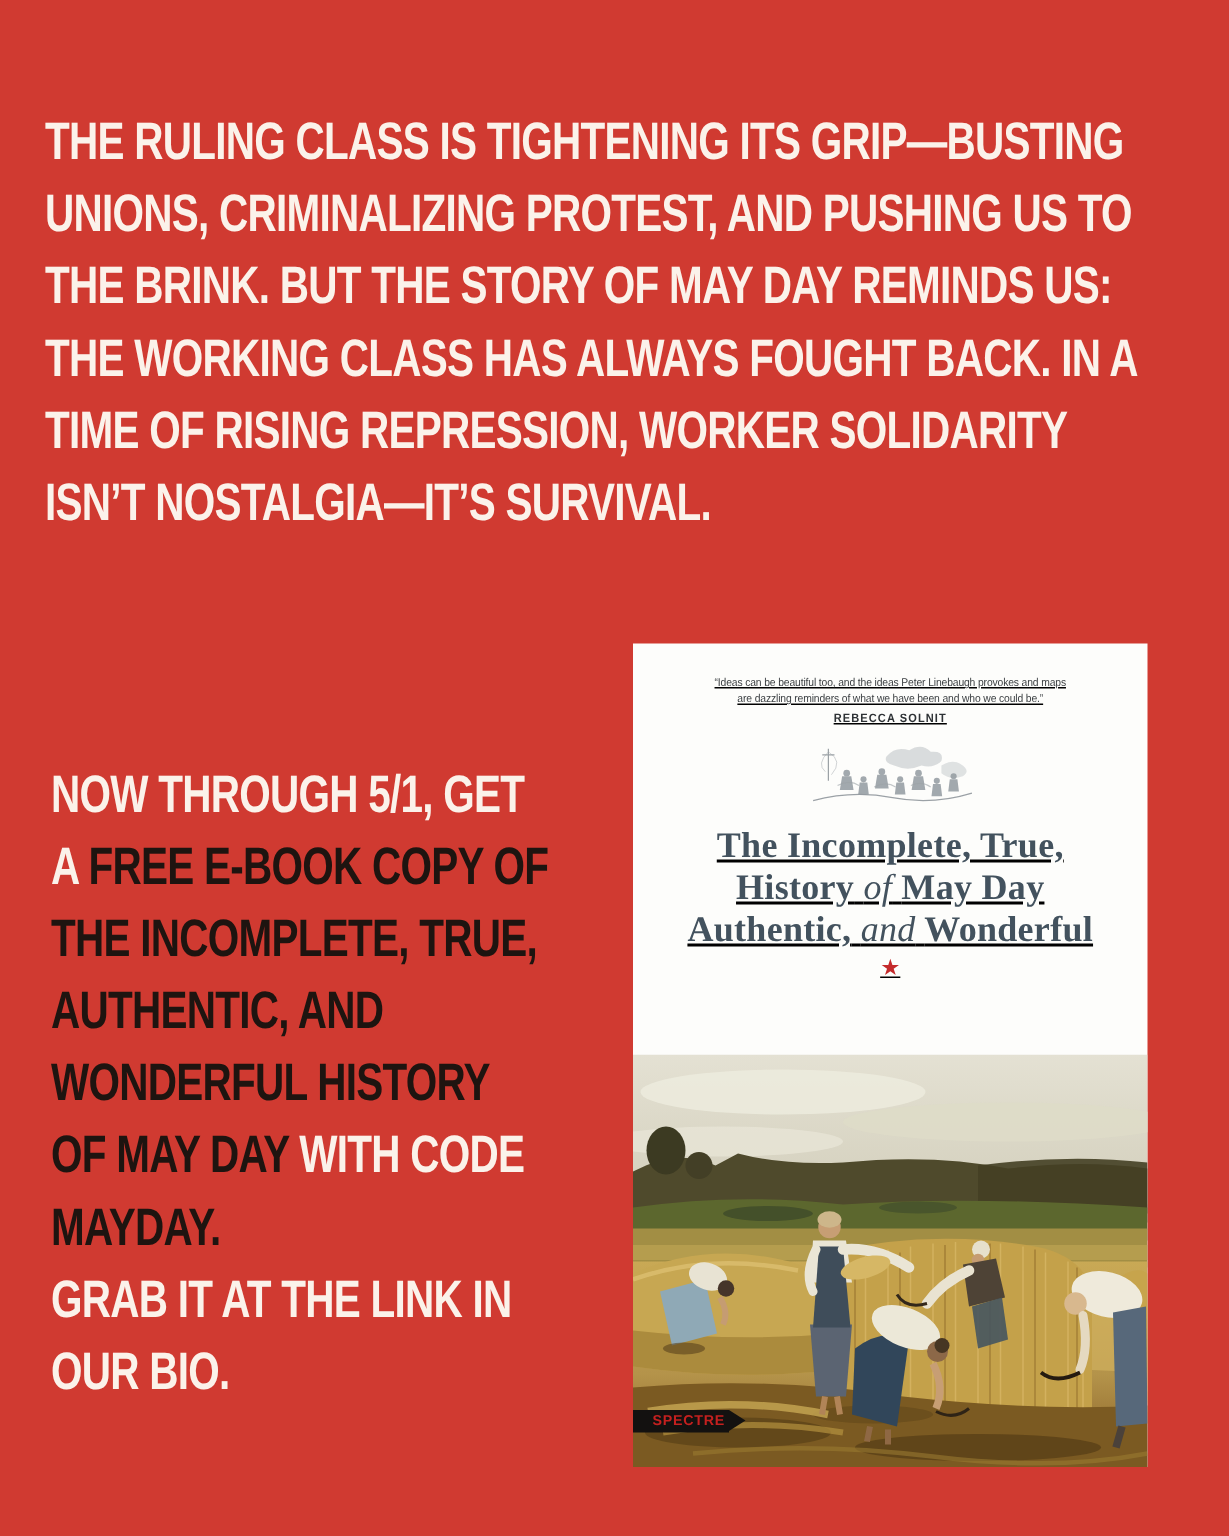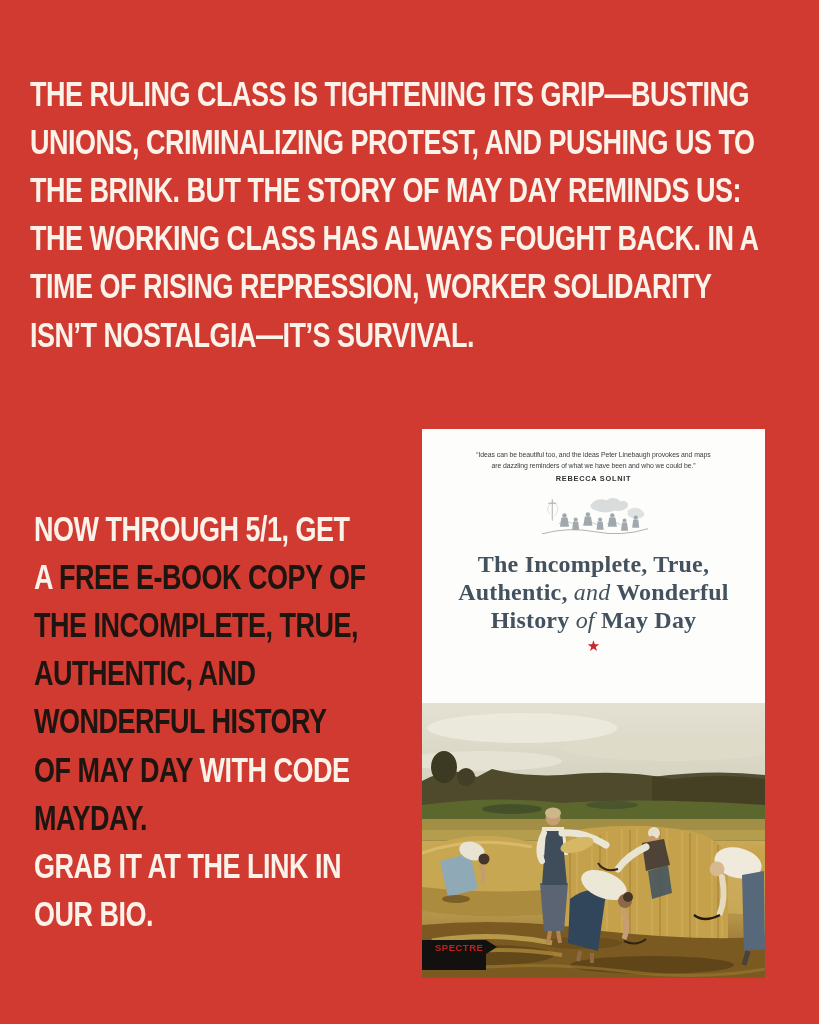--- a/index.html
+++ b/index.html
@@ -25,20 +25,21 @@
   .headline{left:30px;top:71px;color:var(--white-text,#fbf2ea);}
   .promo{left:34px;top:506px;}
   .wt{color:var(--white-text,#fbf2ea);}
   .bt{color:var(--black-text,#1e1410);}
 
   
   .cover{
     position:absolute;left:422px;top:429px;width:343px;height:549px;
     background:var(--cover-background,#fdfdfb);
     text-align:center;
+    text-decoration:underline;
   }
   .quote-wrap{padding-top:20px;transform:scaleX(0.92);transform-origin:center top;}
   .quote{
     font-size:7.5px;line-height:11px;letter-spacing:-0.1px;
     color:#3c4043;white-space:nowrap;font-weight:500;
   }
   .quote-attr{
     margin-top:3px;font-size:8px;font-weight:700;letter-spacing:0.8px;color:#2e3235;
   }
   .engraving{display:block;margin:10px auto 0;width:112px;height:47px;}
@@ -52,21 +53,21 @@
   .title em{font-style:italic;font-weight:500;}
   .star{margin-top:4px;font-size:15px;line-height:15px;color:var(--star-red,#c42a2b);}
   .author{
     margin-top:8px;
     font-family:"Liberation Serif","DejaVu Serif",serif;
     font-weight:600;font-size:15.5px;letter-spacing:3.5px;padding-left:3.5px;
     color:var(--cover-text,#43525e);
   }
   .painting{position:absolute;left:0;bottom:0;width:343px;height:275px;display:block;filter:blur(0.4px);}
   .spectre{
-    position:absolute;left:0;top:511px;height:30px;display:flex;align-items:stretch;
+    position:absolute;left:0;top:511px;height:15px;display:flex;align-items:stretch;
   }
   .spectre-bar{
     background:#131110;color:var(--spectre-red,#c5201f);
     font-weight:700;font-size:9.5px;line-height:15px;
     letter-spacing:0.5px;padding:0 3px 0 13px;
   }
   .spectre-arrow{
     width:0;height:0;
     border-top:7.5px solid transparent;border-bottom:7.5px solid transparent;
     border-left:11px solid #131110;
@@ -126,22 +127,22 @@
         <circle cx="85" cy="27" r="2"></circle>
           <path d="M82.5,29 h5 l1,8 h-7 z"></path>
         <circle cx="96" cy="24" r="2"></circle>
           <path d="M93.5,26 h5 l1,8 h-7 z"></path>
       </g>
       <path d="M20,30 q8,-4 14,0 M44,31 q8,-4 14,0 M68,30 q7,-3 13,1" opacity="0.6"></path>
     </svg>
 
     <div class="title">
       <div>The Incomplete, True,</div>
+      <div><span>History</span> <em>of</em> <span>May Day</span></div>
       <div><span>Authentic,</span> <em>and</em> <span>Wonderful</span></div>
-      <div><span>History</span> <em>of</em> <span>May Day</span></div>
     </div>
 
     <div class="star">★</div>
 
     <svg class="painting" viewBox="0 0 343 275" preserveAspectRatio="none">
       <defs>
         <linearGradient id="skyg" x1="0" y1="0" x2="0" y2="1">
           <stop offset="0" stop-color="#e4e1d3"></stop>
             <stop offset="1" stop-color="#d3cfbc"></stop>
         </linearGradient>

